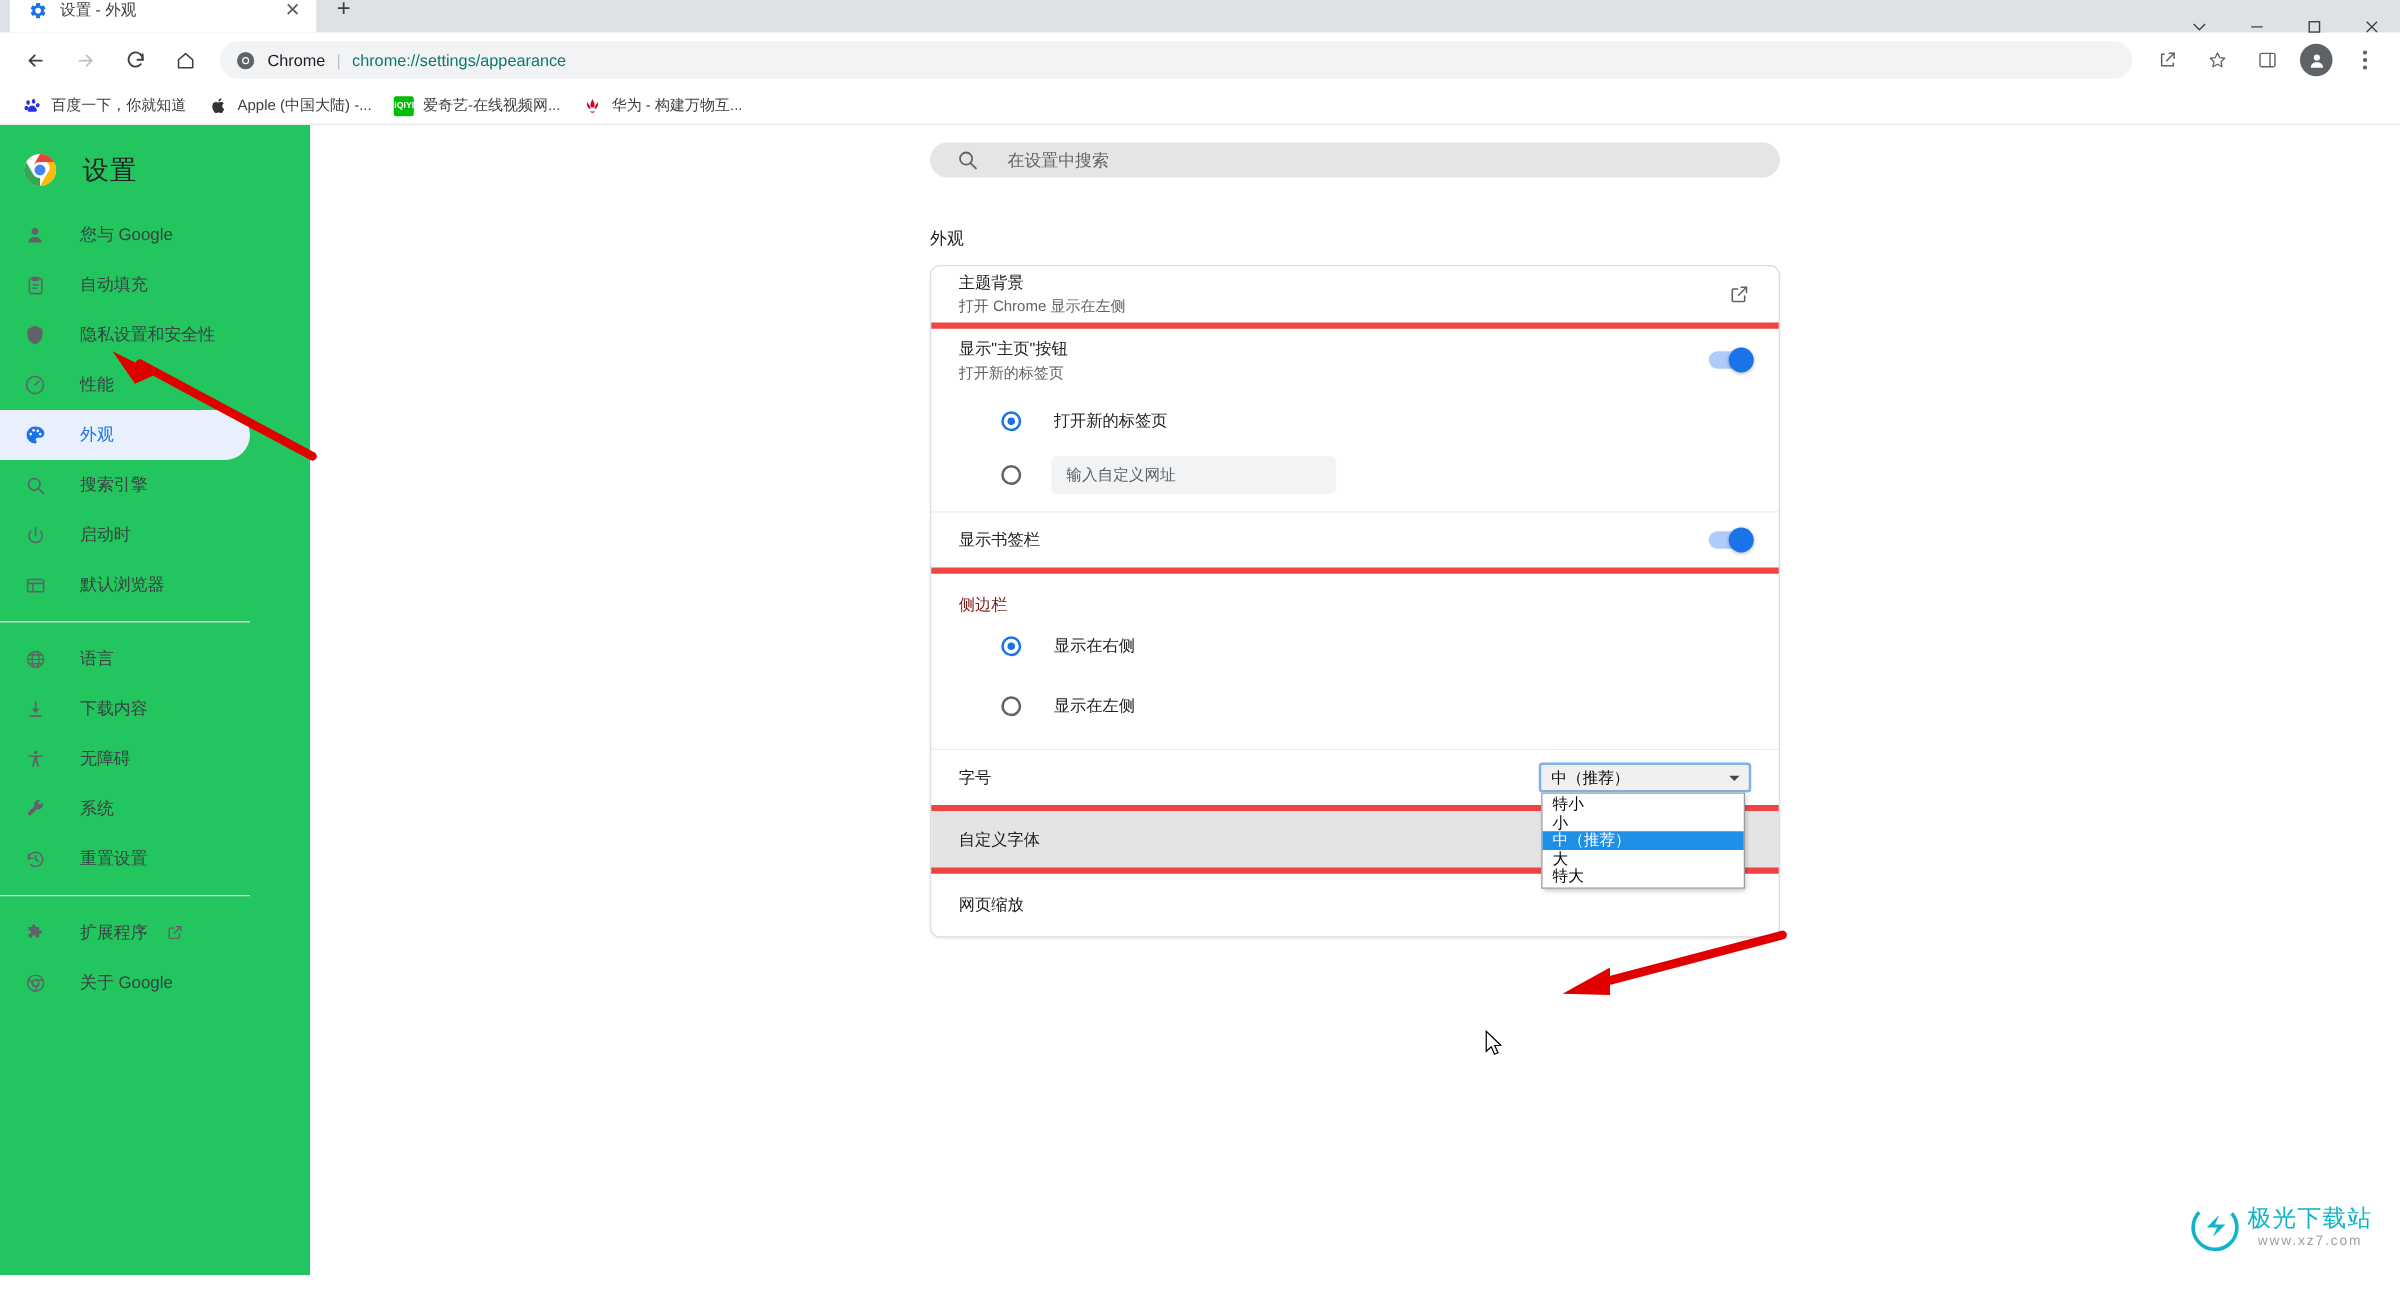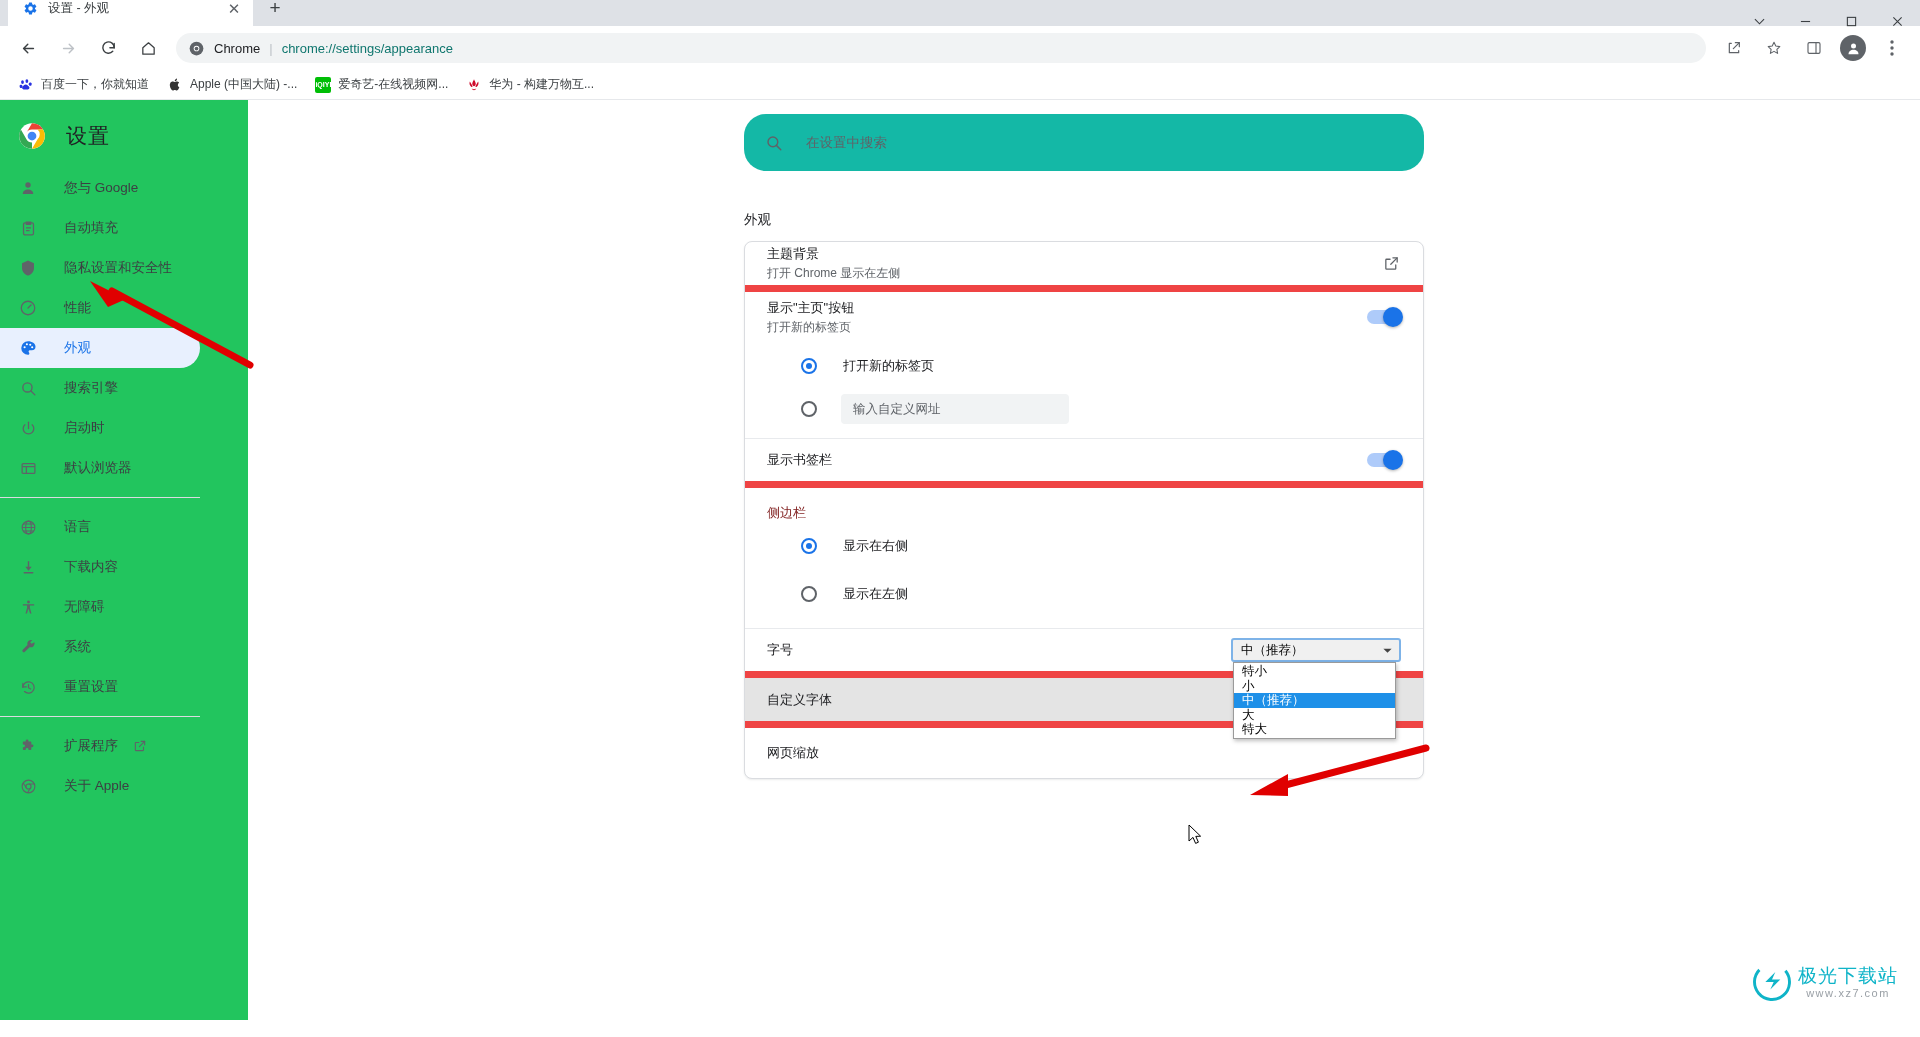--- a/index.html
+++ b/index.html
@@ -236,22 +236,22 @@
     min-width: 0;
     padding-top: 14px;
     overflow: hidden;
   }
   .search-wrap {
     display: flex;
     justify-content: center;
   }
   .searchbar {
     width: 680px;
-    height: 57px;
-    background: #14b8a6;
+    height: 28px;
+    background: #e5e5e5;
     border-radius: 22px;
     display: flex;
     align-items: center;
     padding: 0 20px;
     justify-content: space-between;
   }
   .searchbar .s-ico {
     width: 20px; height: 20px;
     flex: 0 0 20px;
     color: #5f6368;
@@ -282,21 +282,21 @@
     border: 1px solid #dadce0;
     border-radius: 8px;
     box-shadow: 0 1px 2px rgba(60,64,67,0.10);
     overflow: visible;
   }
   .row {
     display: flex;
     align-items: center;
     min-height: 50px;
     padding: 0 22px;
-    border-bottom: 7px solid #ef4444;
+    border-bottom: 5px solid #ef4444;
     position: relative;
   }
   .row.no-border { border-bottom: none; }
   .row.hover { background: #e4e4e4; }
   .row-txt { flex: 1; min-width: 0; }
   .row-title {
     font-size: 13px;
     color: #202124;
     line-height: 18px;
   }
@@ -766,21 +766,21 @@
         </span>
       </div>
       <div class="navitem">
         <span class="nav-ico">
           <svg width="17" height="17" viewBox="0 0 24 24" fill="none" stroke="currentColor" stroke-width="1.6">
               <circle cx="12" cy="12" r="9"></circle>
               <circle cx="12" cy="12" r="3.6"></circle>
               <path d="M12 8.4H21M8.9 13.8 4.4 6.8M15.1 13.8l-4.5 7.1"></path>
             </svg>
         </span>
-        <span class="nav-lbl">关于 Apple</span>
+        <span class="nav-lbl">关于 Google</span>
       </div>
     </div>
   </div>
 
   <div class="main">
     <div class="search-wrap">
       <div class="searchbar">
         <span class="s-ico">
           <svg width="18" height="18" viewBox="0 0 24 24" fill="none" stroke="currentColor" stroke-width="1.9" stroke-linecap="round">
               <circle cx="10.5" cy="10.5" r="6.5"></circle>

